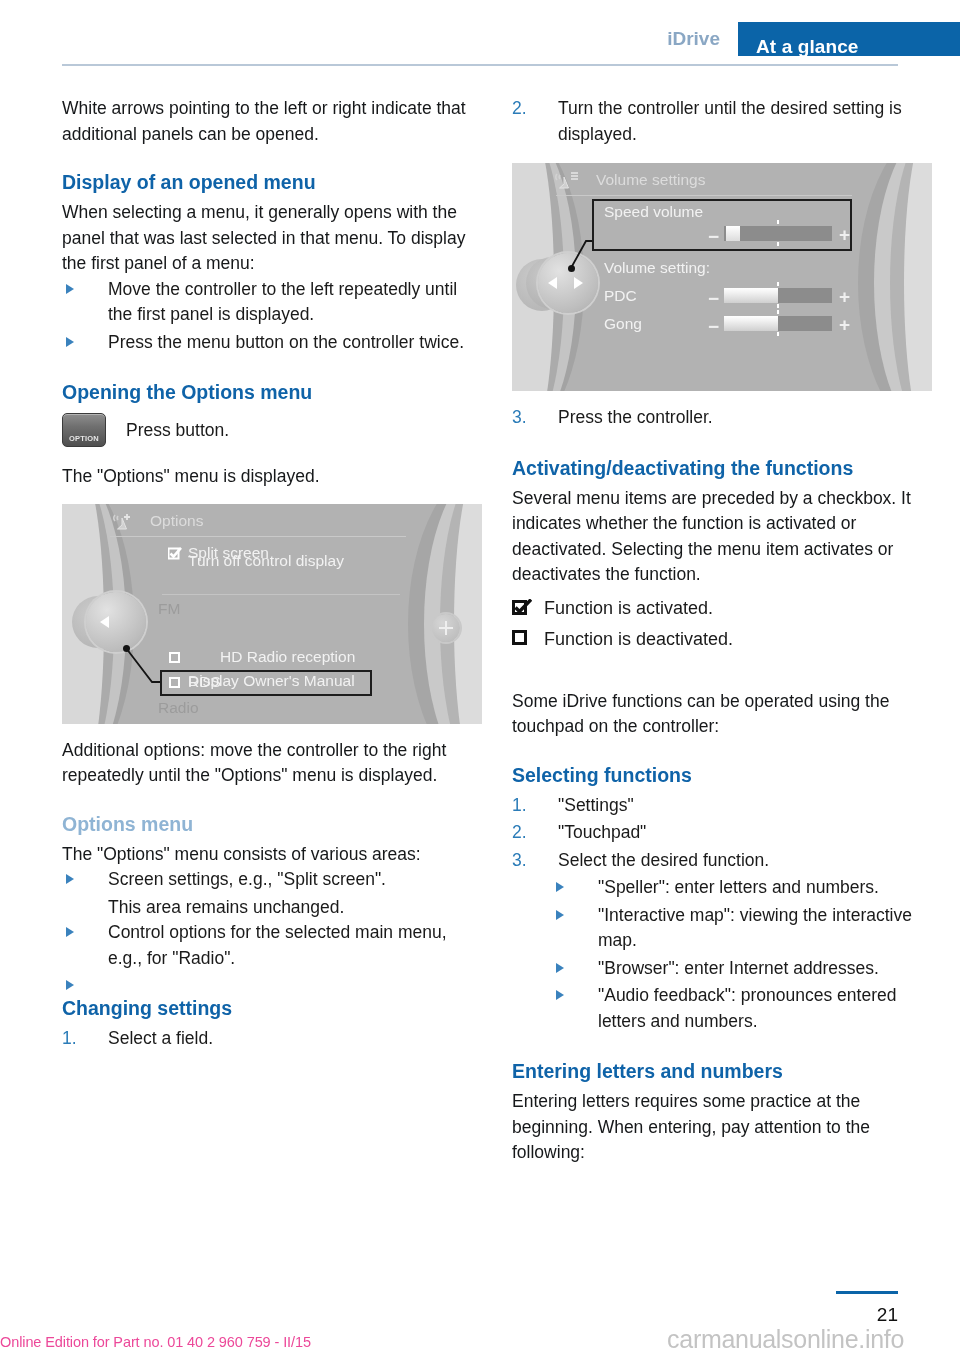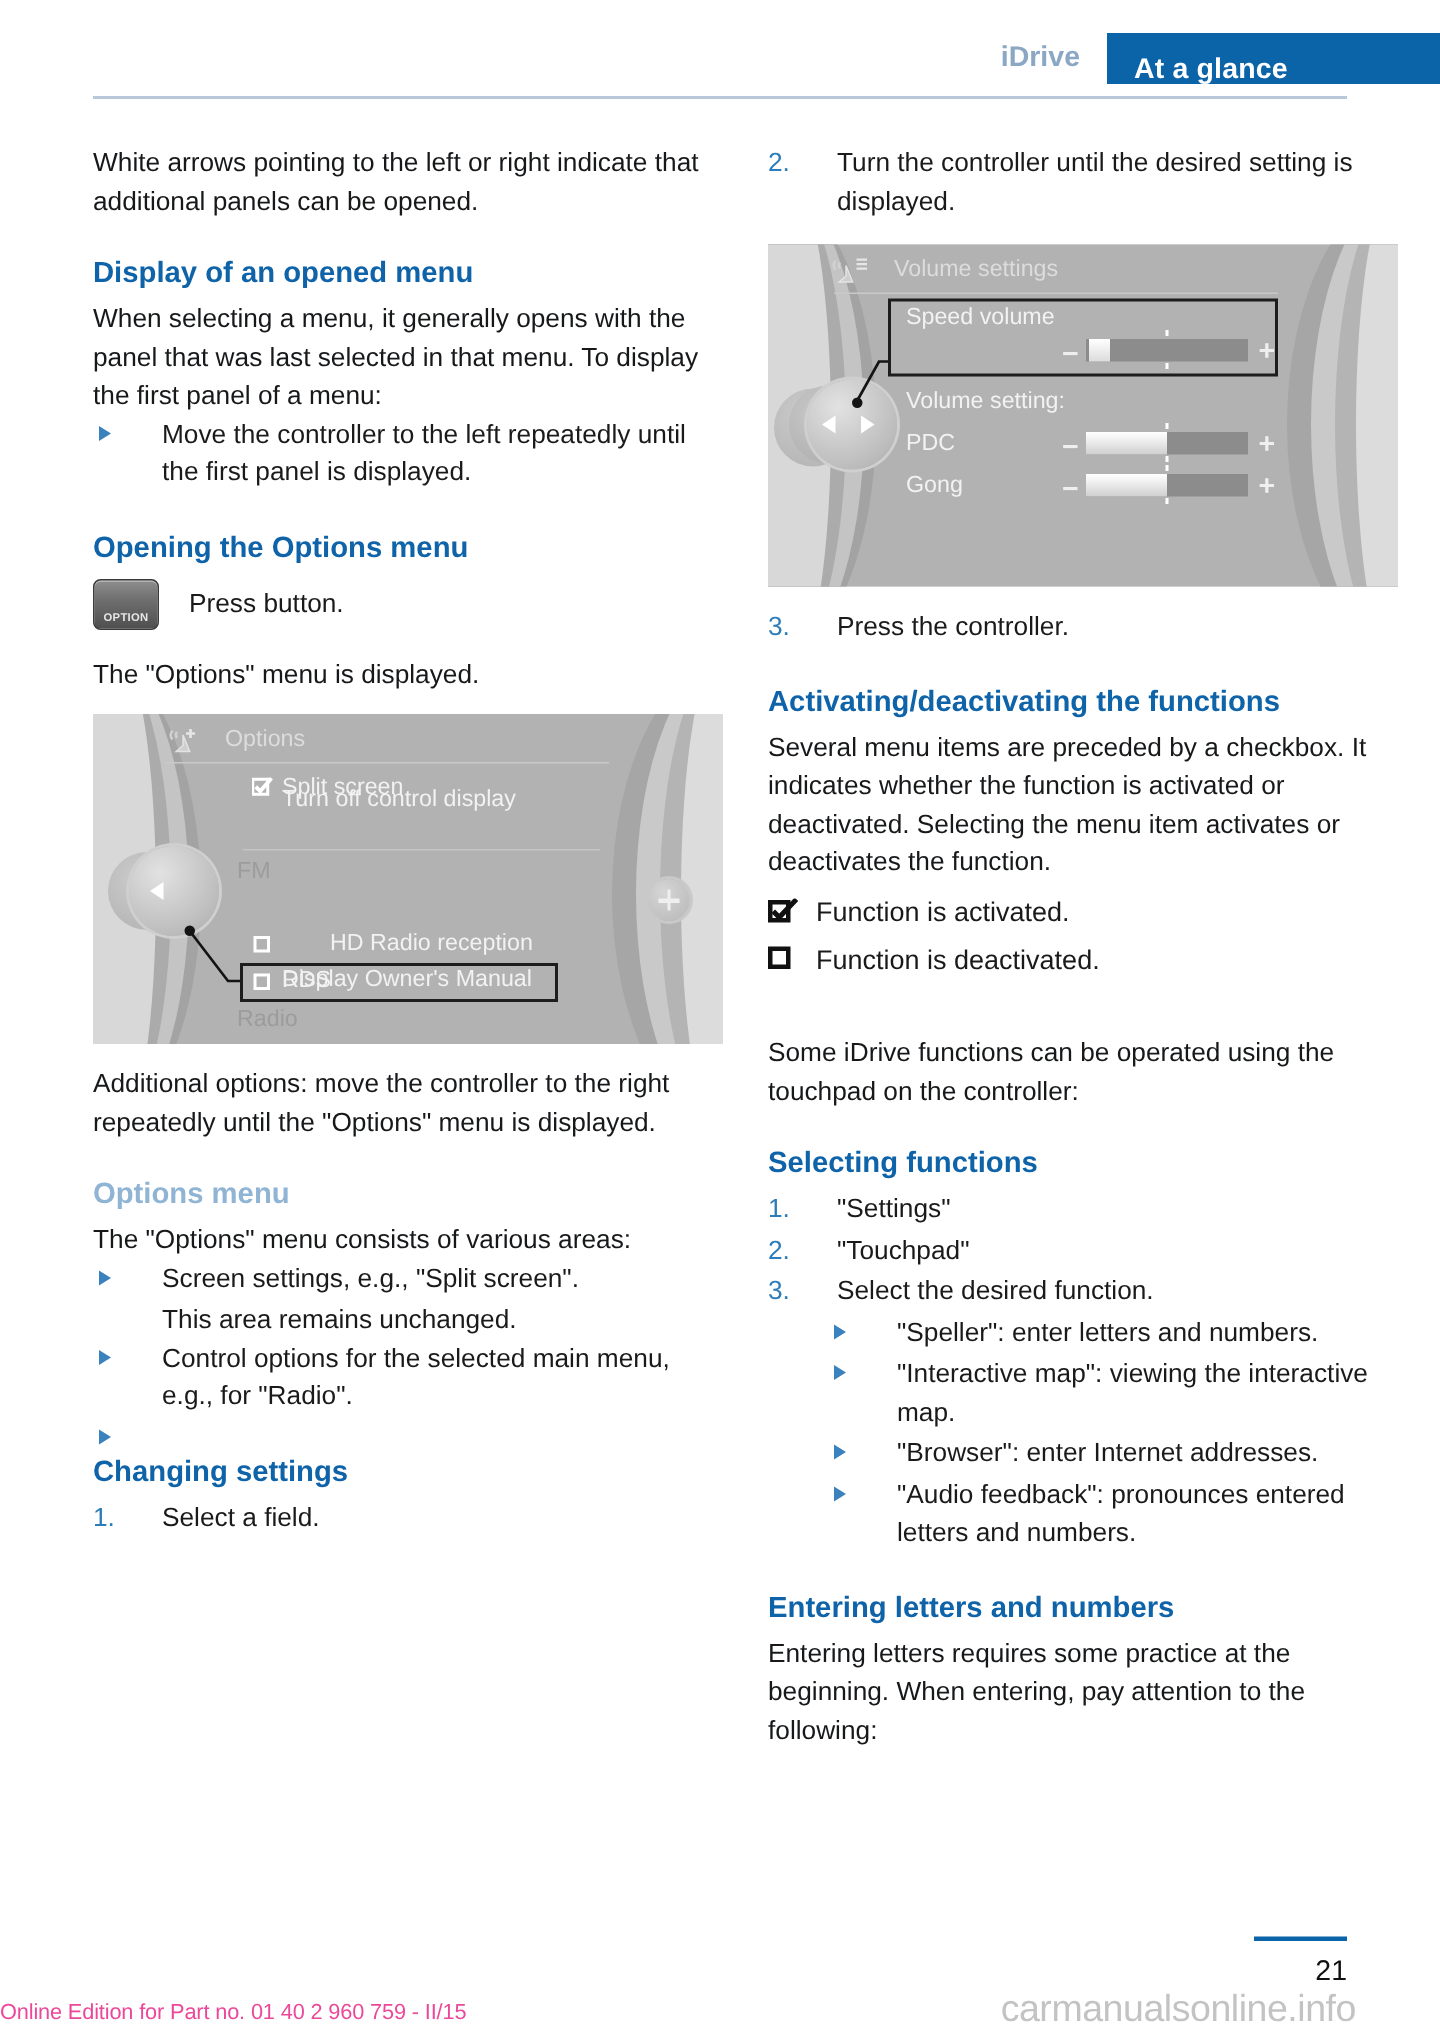--- a/index.html
+++ b/index.html
@@ -262,20 +262,24 @@
 
   <div class="gap-md"></div>
   <h2 class="sec-head">Display of an opened menu</h2>
   <p class="para">When selecting a menu, it generally opens with the panel that was last selected in that menu. To display the first panel of a menu:</p>
 
   <ul class="tri-list">
     <li>
       <span class="marker"></span>
       <span>Move the controller to the left repeatedly until the first panel is displayed.</span>
     </li>
+    <li>
+      <span class="marker"></span>
+      <span>Press the menu button on the controller twice.</span>
+    </li>
   </ul>
 
   <div class="gap-md"></div>
   <h2 class="sec-head">Opening the Options menu</h2>
 
   <div class="opt-row">
     <div class="option-btn">
       <span>OPTION</span>
     </div>
     <span class="opt-label">Press button.</span>

